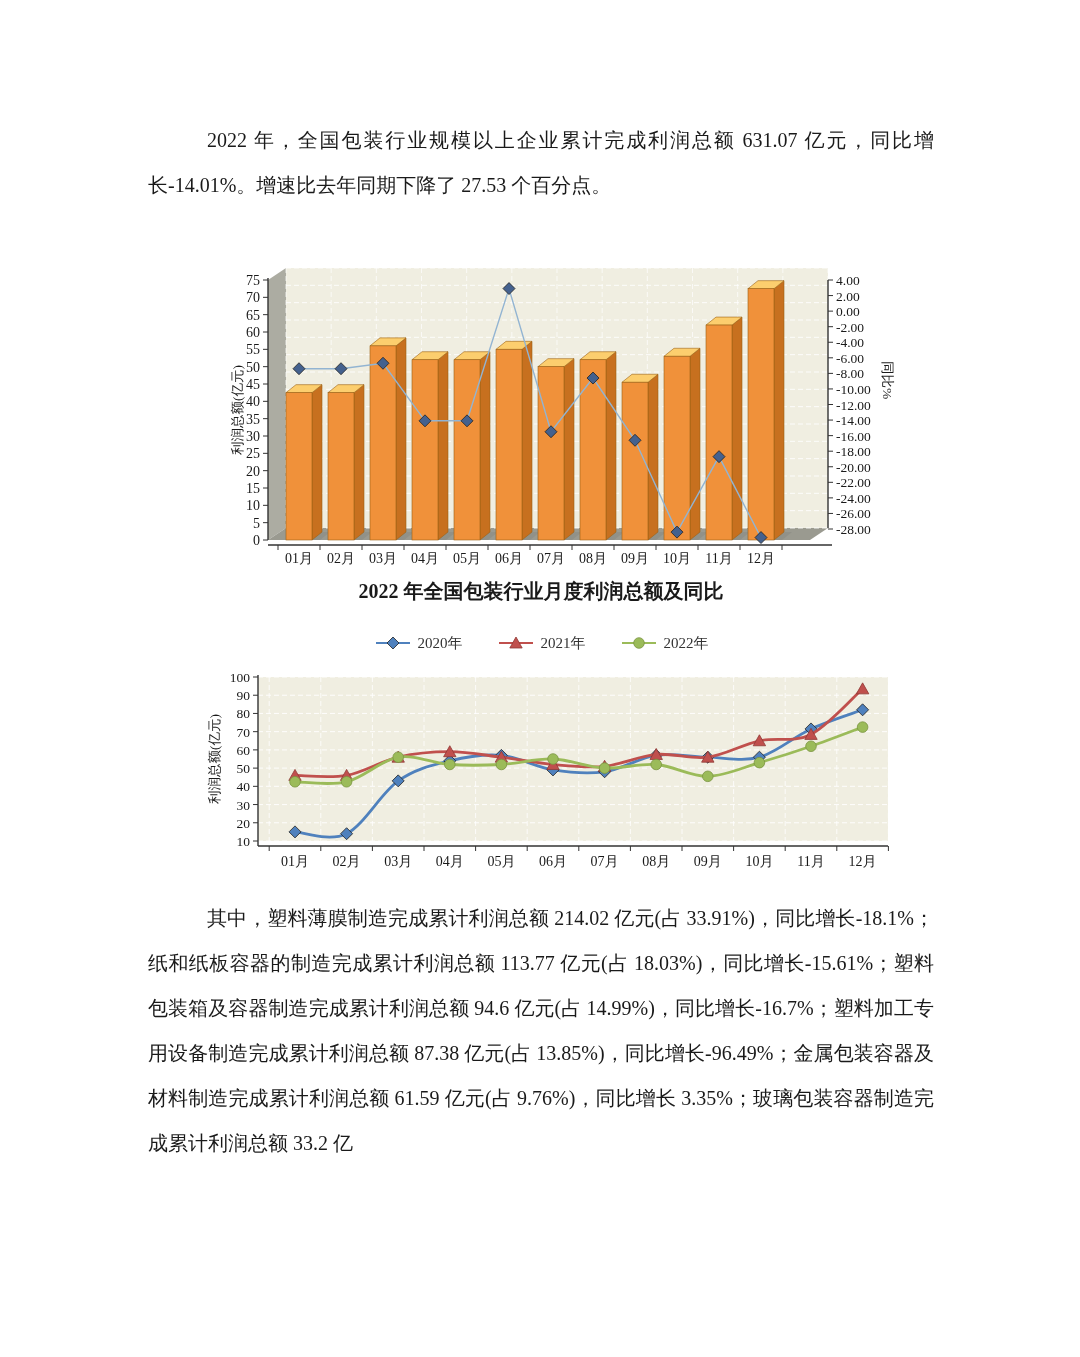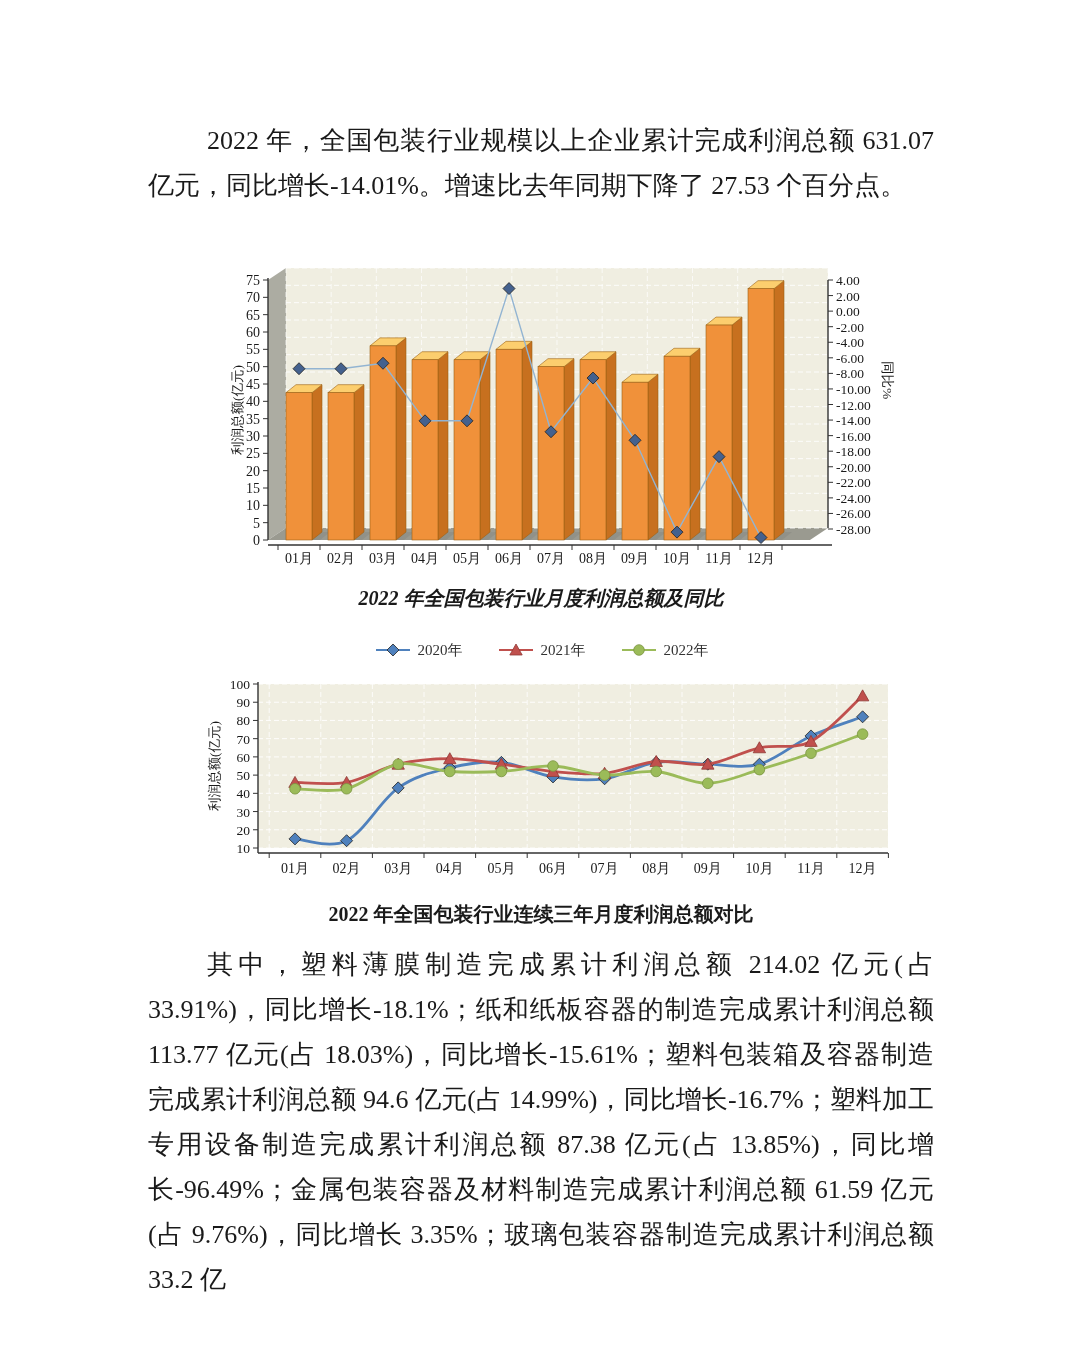--- a/index.html
+++ b/index.html
@@ -6,32 +6,32 @@
   .page{
     position:relative;
     width:1080px;height:1357px;
     background:#ffffff;
     font-family:"Liberation Serif","DejaVu Serif",serif;
     color:#1a1a1a;
     overflow:hidden;
   }
   .content{width:786px;margin-left:148px;}
   p.body-text{
-    font-size:26px;line-height:45px;
+    font-size:20px;line-height:45px;
     text-align:justify;text-justify:inter-word;
     margin:0;text-indent:59px;
   }
   #para1{padding-top:118px;}
   .fig1-wrap{margin-top:50px;margin-left:80px;width:672px;height:318px;}
   .fig2-wrap{margin-top:9px;margin-left:57px;width:690px;height:218px;}
   .fig-caption{
     text-align:center;font-weight:bold;font-size:20px;
     margin:0;line-height:30px;
   }
-  #caption1{margin-top:7px;font-style:italic;}
+  #caption1{margin-top:0;}
   #caption2{margin-top:9px;}
   .legend-row{
     margin-top:24px;height:26px;
     display:flex;justify-content:center;align-items:center;gap:34px;
     font-size:15px;color:#333;
   }
   .legend-item{display:flex;align-items:center;gap:6px;}
   #para2{margin-top:13px;}
   svg text{font-family:"Liberation Serif","DejaVu Serif",serif;}
 </style>
@@ -426,18 +426,17 @@
             <text x="451.2" y="201" text-anchor="middle">08月</text>
             <text x="502.8" y="201" text-anchor="middle">09月</text>
             <text x="554.4000000000001" y="201" text-anchor="middle">10月</text>
             <text x="606" y="201" text-anchor="middle">11月</text>
             <text x="657.6" y="201" text-anchor="middle">12月</text>
           </g>
           <text x="14" y="94" text-anchor="middle" font-size="13.5" transform="rotate(-90 14 94)" fill="#1a1a1a">利润总额(亿元)</text>
         </svg>
     </div>
 
-    <p id="caption2" class="fig-caption">2022 年全国包装行业连续三年月度利润总额对比</p>
 
     <p id="para2" class="body-text">其中，塑料薄膜制造完成累计利润总额 214.02 亿元(占 33.91%)，同比增长-18.1%；纸和纸板容器的制造完成累计利润总额 113.77 亿元(占 18.03%)，同比增长-15.61%；塑料包装箱及容器制造完成累计利润总额 94.6 亿元(占 14.99%)，同比增长-16.7%；塑料加工专用设备制造完成累计利润总额 87.38 亿元(占 13.85%)，同比增长-96.49%；金属包装容器及材料制造完成累计利润总额 61.59 亿元(占 9.76%)，同比增长 3.35%；玻璃包装容器制造完成累计利润总额 33.2 亿</p>
 
   </div>
 </div>
 
 </body></html>

